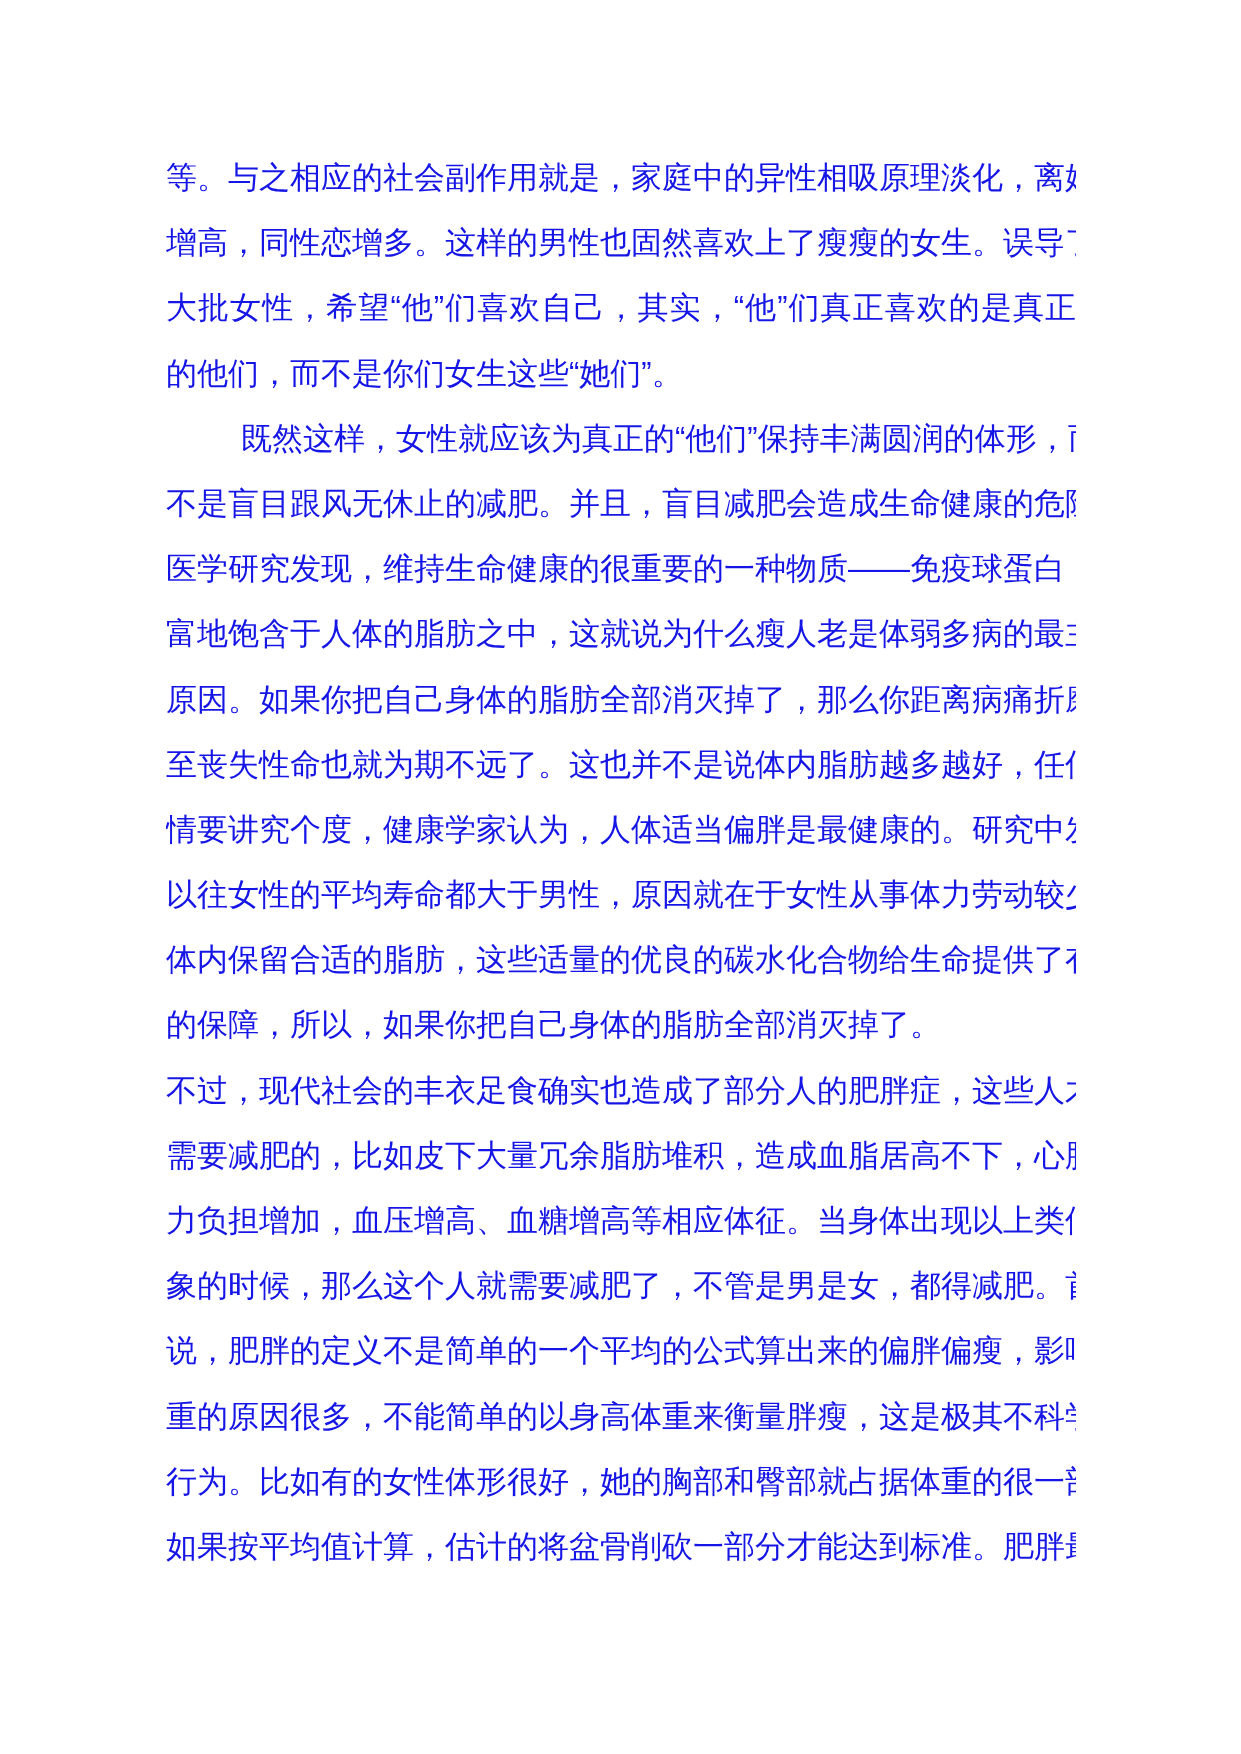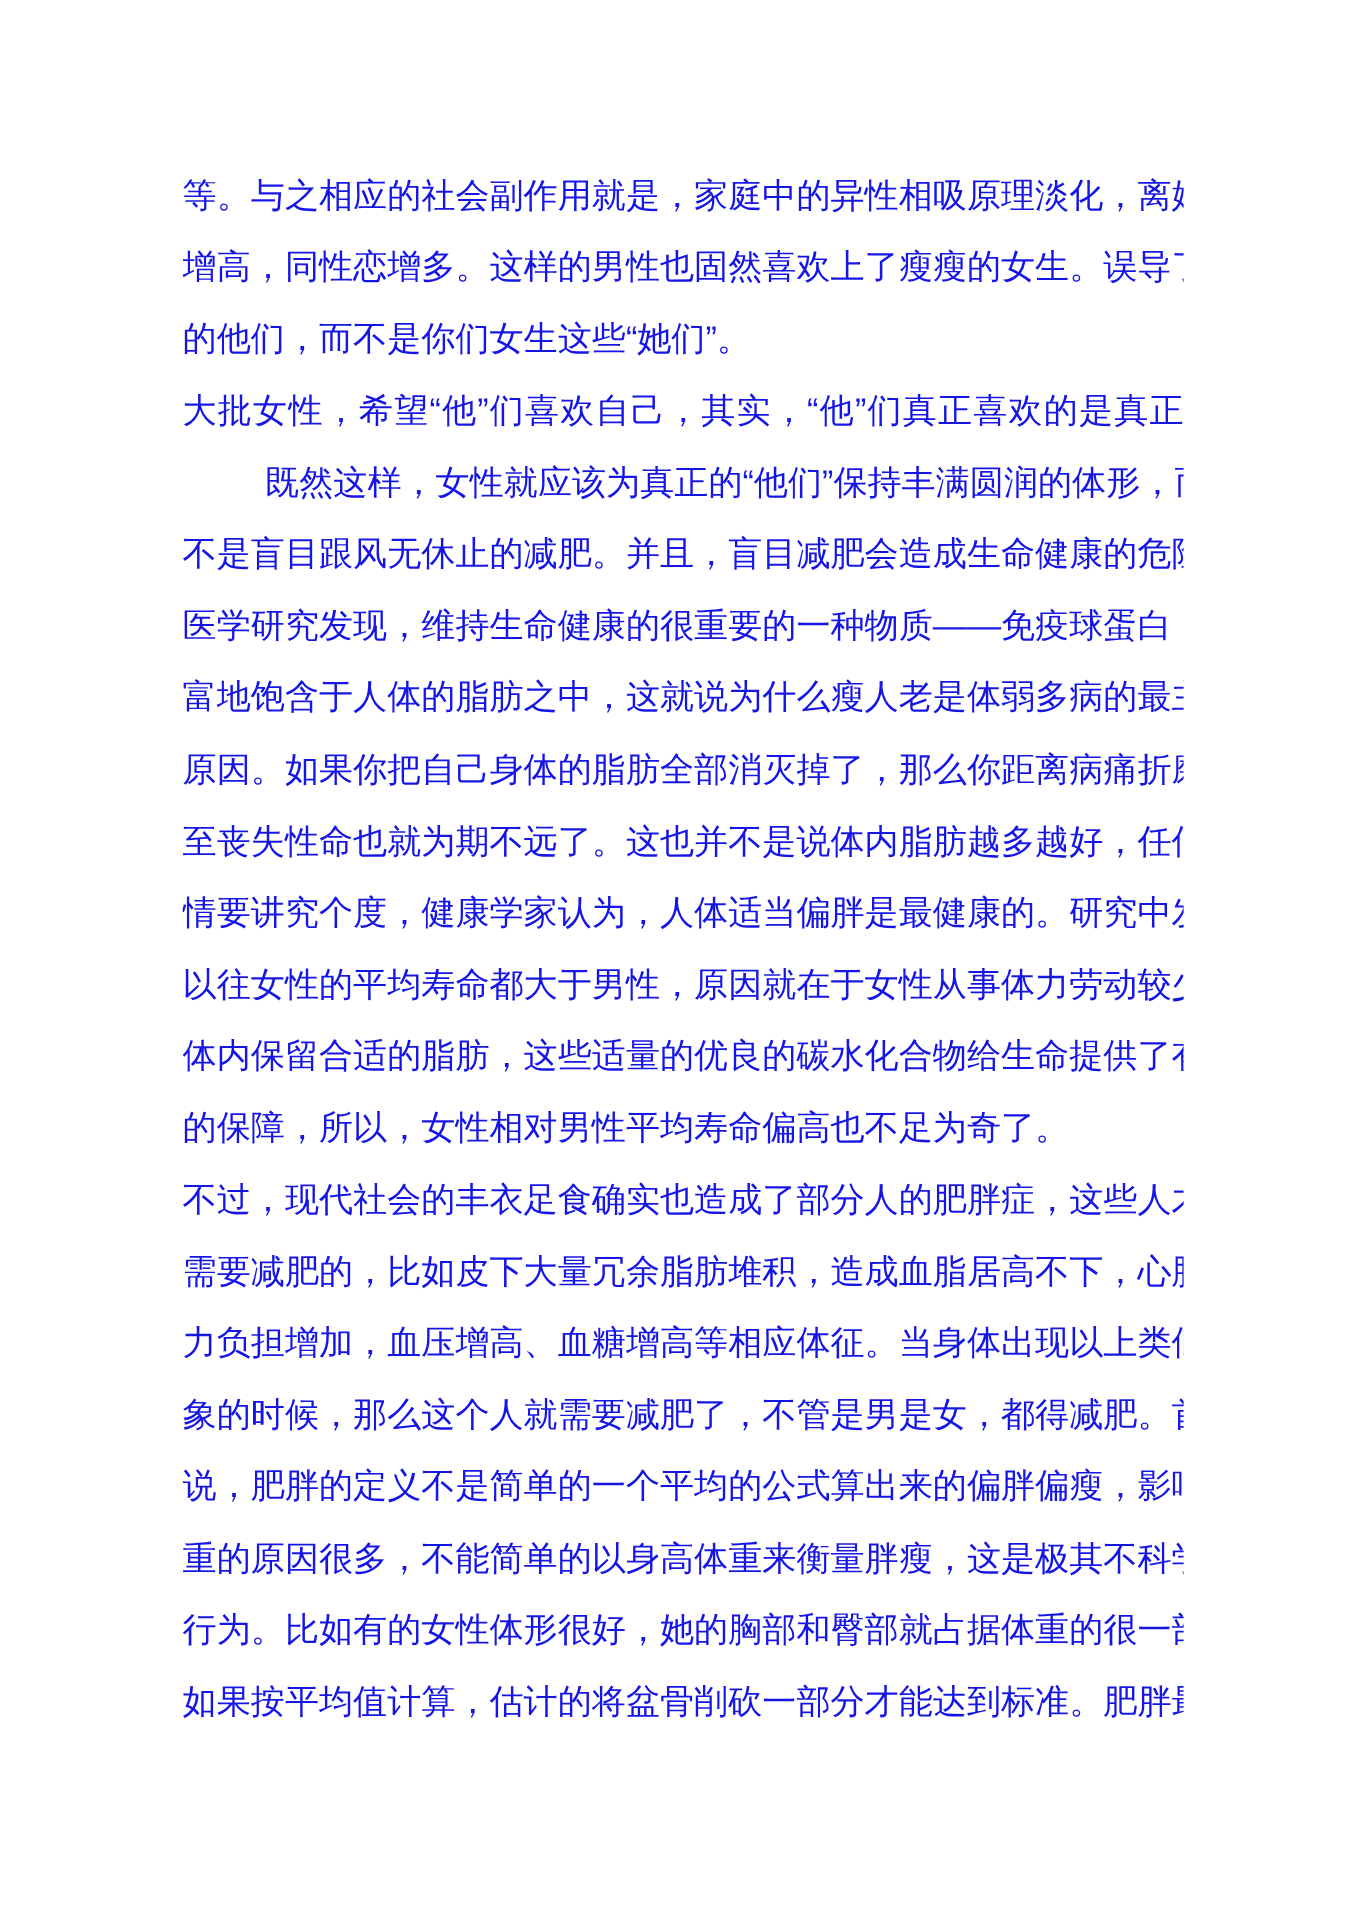--- a/index.html
+++ b/index.html
@@ -52,35 +52,35 @@
 </style>
 </head>
 <body>
 
 <div class="page">
   <div class="text-block">
 
     <div class="para">
       <div class="line">等。与之相应的社会副作用就是，家庭中的异性相吸原理淡化，离婚率</div>
       <div class="line">增高，同性恋增多。这样的男性也固然喜欢上了瘦瘦的女生。误导了一</div>
+      <div class="line">大批女性，希望“他”们喜欢自己，其实，“他”们真正喜欢的是真正</div>
       <div class="line short">的他们，而不是你们女生这些“她们”。</div>
-      <div class="line">大批女性，希望“他”们喜欢自己，其实，“他”们真正喜欢的是真正</div>
     </div>
 
     <div class="para">
       <div class="line indent">既然这样，女性就应该为真正的“他们”保持丰满圆润的体形，而</div>
       <div class="line">不是盲目跟风无休止的减肥。并且，盲目减肥会造成生命健康的危险。</div>
       <div class="line">医学研究发现，维持生命健康的很重要的一种物质——免疫球蛋白，丰</div>
       <div class="line">富地饱含于人体的脂肪之中，这就说为什么瘦人老是体弱多病的最主要</div>
       <div class="line">原因。如果你把自己身体的脂肪全部消灭掉了，那么你距离病痛折磨乃</div>
       <div class="line">至丧失性命也就为期不远了。这也并不是说体内脂肪越多越好，任何事</div>
       <div class="line">情要讲究个度，健康学家认为，人体适当偏胖是最健康的。研究中发现，</div>
       <div class="line">以往女性的平均寿命都大于男性，原因就在于女性从事体力劳动较少，</div>
       <div class="line">体内保留合适的脂肪，这些适量的优良的碳水化合物给生命提供了有力</div>
-      <div class="line short">的保障，所以，女性相对男性平均寿命偏高也不足为奇了。</div>
+      <div class="line short">的保障，所以，如果你把自己身体的脂肪全部消灭掉了。</div>
     </div>
 
     <div class="para">
       <div class="line">不过，现代社会的丰衣足食确实也造成了部分人的肥胖症，这些人才是</div>
       <div class="line">需要减肥的，比如皮下大量冗余脂肪堆积，造成血脂居高不下，心脏压</div>
       <div class="line">力负担增加，血压增高、血糖增高等相应体征。当身体出现以上类似迹</div>
       <div class="line">象的时候，那么这个人就需要减肥了，不管是男是女，都得减肥。首先</div>
       <div class="line">说，肥胖的定义不是简单的一个平均的公式算出来的偏胖偏瘦，影响体</div>
       <div class="line">重的原因很多，不能简单的以身高体重来衡量胖瘦，这是极其不科学的</div>
       <div class="line">行为。比如有的女性体形很好，她的胸部和臀部就占据体重的很一部分，</div>

